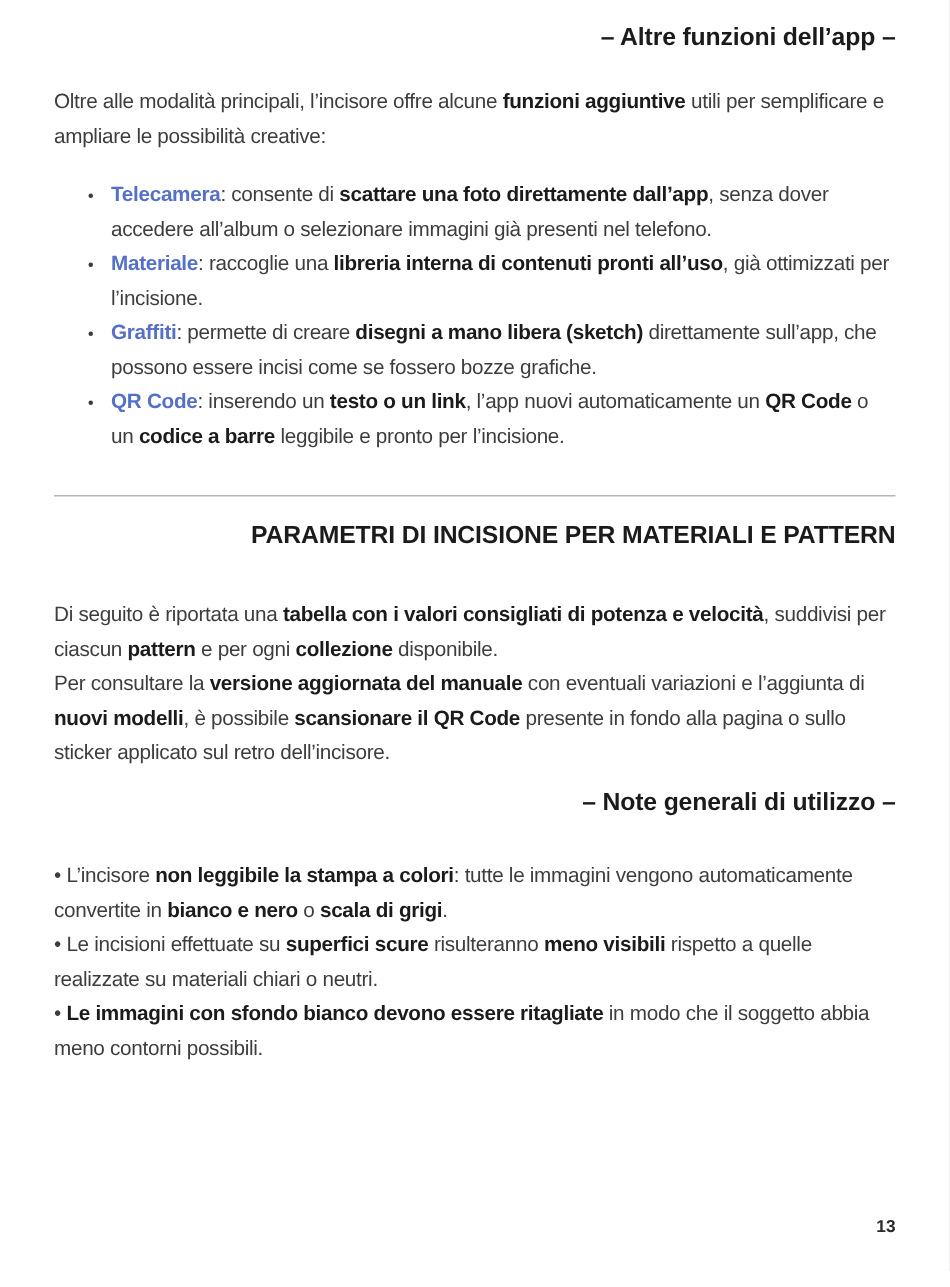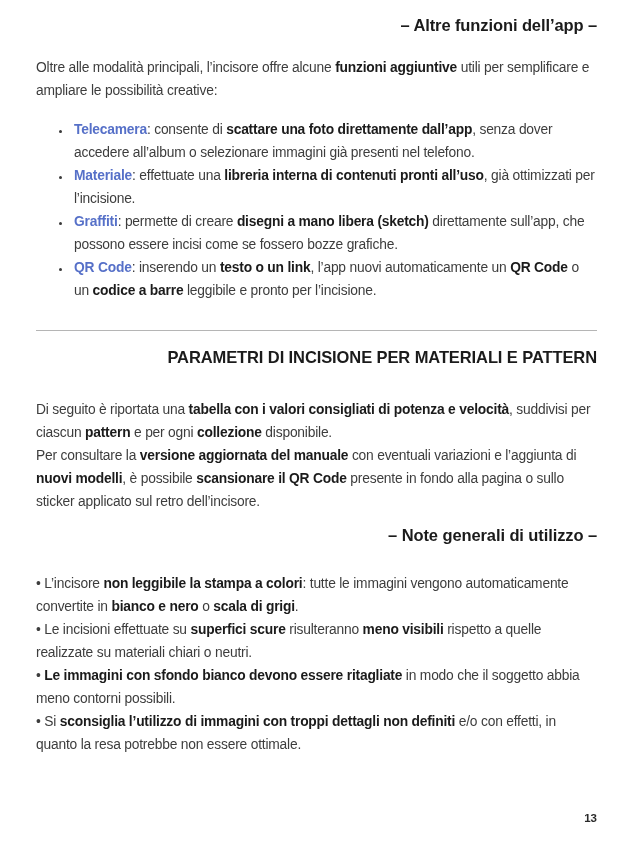--- a/index.html
+++ b/index.html
@@ -63,36 +63,35 @@
 <body>
 
 <div class="page">
 
   <h1>– Altre funzioni dell’app –</h1>
 
   <p class="intro"><span>Oltre alle modalità principali, l’incisore offre alcune </span><span class="r-b">funzioni aggiuntive</span><span> utili per semplificare e ampliare le possibilità creative:</span></p>
 
   <ul class="features">
     <li><span class="r-a">Telecamera</span><span>: consente di </span><span class="r-b">scattare una foto direttamente dall’app</span><span>, senza dover accedere all’album o selezionare immagini già presenti nel telefono.</span></li>
-    <li><span class="r-a">Materiale</span><span>: effettuate una </span><span class="r-b">libreria interna di contenuti pronti all’uso</span><span>, già ottimizzati per l’incisione.</span></li>
+    <li><span class="r-a">Materiale</span><span>: raccoglie una </span><span class="r-b">libreria interna di contenuti pronti all’uso</span><span>, già ottimizzati per l’incisione.</span></li>
     <li><span class="r-a">Graffiti</span><span>: permette di creare </span><span class="r-b">disegni a mano libera (sketch)</span><span> direttamente sull’app, che possono essere incisi come se fossero bozze grafiche.</span></li>
     <li><span class="r-a">QR Code</span><span>: inserendo un </span><span class="r-b">testo o un link</span><span>, l’app nuovi automaticamente un </span><span class="r-b">QR Code</span><span> o un </span><span class="r-b">codice a barre</span><span> leggibile e pronto per l’incisione.</span></li>
   </ul>
 
 
   <hr class="divider">
 
   <h2>PARAMETRI DI INCISIONE PER MATERIALI E PATTERN</h2>
 
   <p class="params-intro"><span>Di seguito è riportata una </span><span class="r-b">tabella con i valori consigliati di potenza e velocità</span><span>, suddivisi per ciascun </span><span class="r-b">pattern</span><span> e per ogni </span><span class="r-b">collezione</span><span> disponibile.</span><br><span>Per consultare la </span><span class="r-b">versione aggiornata del manuale</span><span> con eventuali variazioni e l’aggiunta di </span><span class="r-b">nuovi modelli</span><span>, è possibile </span><span class="r-b">scansionare il QR Code</span><span> presente in fondo alla pagina o sullo sticker applicato sul retro dell’incisore.</span></p>
 
   <h3 class="notes-title">– Note generali di utilizzo –</h3>
 
   <div class="notes">
     <p><span>• L’incisore </span><span class="r-b">non leggibile la stampa a colori</span><span>: tutte le immagini vengono automaticamente convertite in </span><span class="r-b">bianco e nero</span><span> o </span><span class="r-b">scala di grigi</span><span>.</span></p>
     <p><span>• Le incisioni effettuate su </span><span class="r-b">superfici scure</span><span> risulteranno </span><span class="r-b">meno visibili</span><span> rispetto a quelle realizzate su materiali chiari o neutri.</span></p>
     <p><span>• </span><span class="r-b">Le immagini con sfondo bianco devono essere ritagliate</span><span> in modo che il soggetto abbia meno contorni possibili.</span></p>
-    <p><span>• Si </span><span class="r-b">sconsiglia l’utilizzo di immagini con troppi dettagli non definiti</span><span> e/o con effetti, in quanto la resa potrebbe non essere ottimale.</span></p>
   </div>
 
   <div class="page-number">13</div>
 
 </div>
 
 </body></html>

